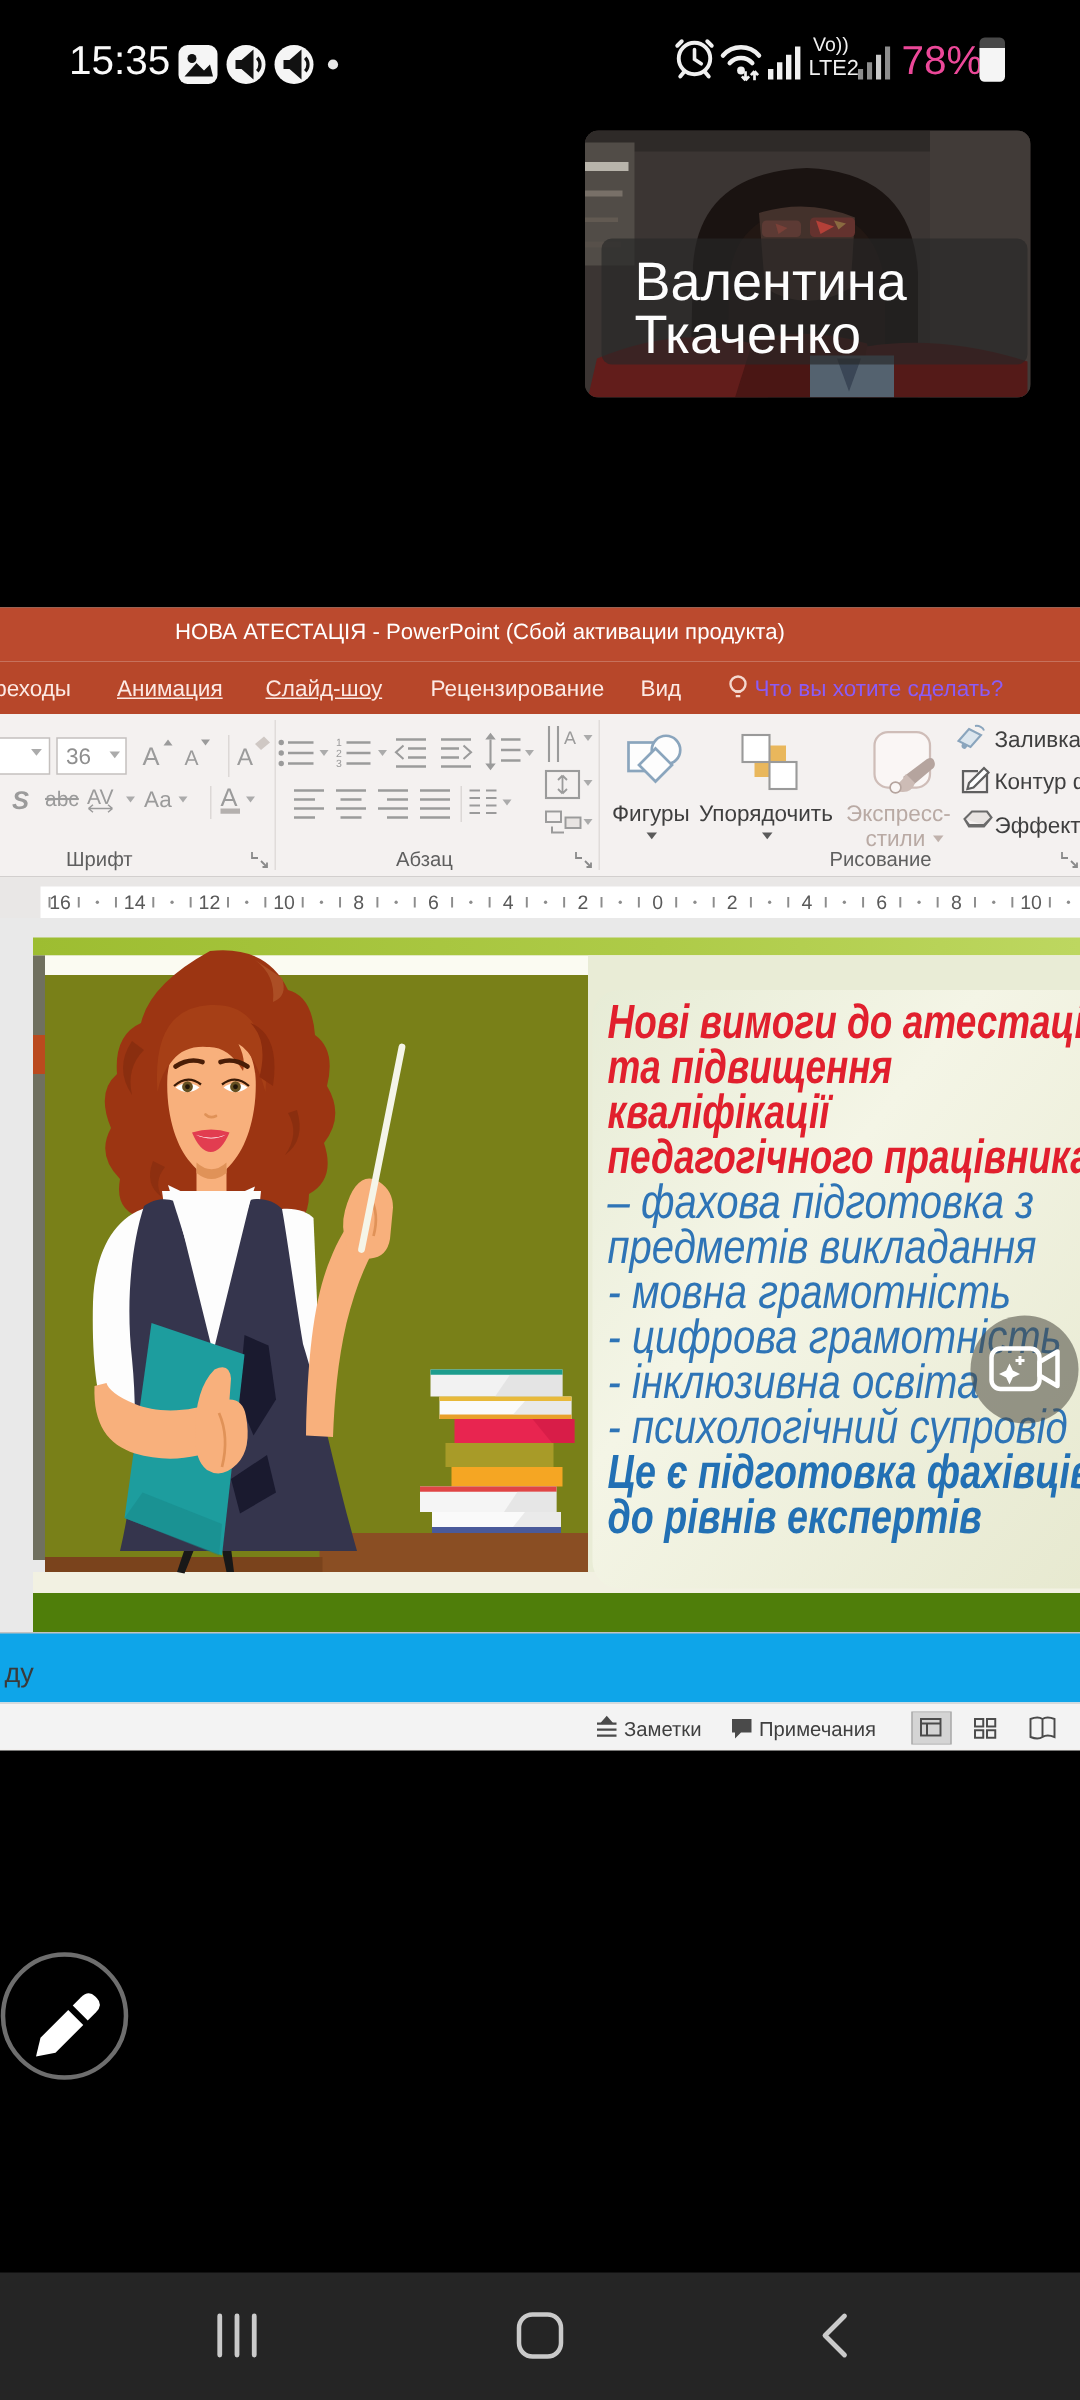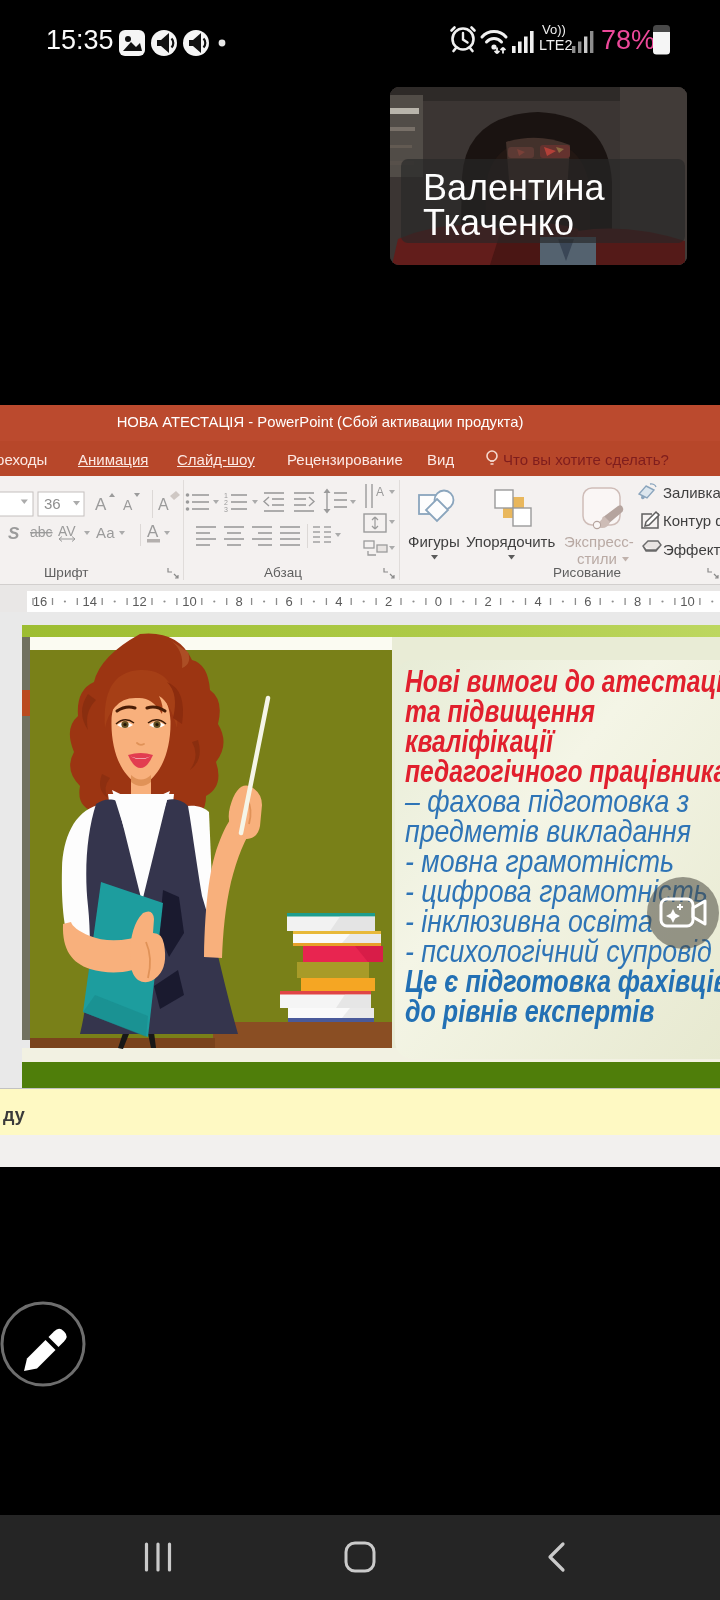--- a/index.html
+++ b/index.html
@@ -102,21 +102,21 @@
   <div class="abs" style="left:0;top:36px;width:720px;height:35px;font-size:15px;color:#fce9e4;">
     <span class="abs" style="left:-23px;top:10px;">Переходы</span>
     <span class="abs" style="left:78px;top:10px;text-decoration:underline;">Анимация</span>
     <span class="abs" style="left:177px;top:10px;text-decoration:underline;">Слайд-шоу</span>
     <span class="abs" style="left:287px;top:10px;">Рецензирование</span>
     <span class="abs" style="left:427px;top:10px;">Вид</span>
     <svg class="abs" style="left:484px;top:7px;" width="16" height="22" viewBox="0 0 16 22">
       <circle cx="8" cy="8" r="5" stroke="#f5d9cf" stroke-width="1.6" fill="none"></circle>
       <path d="M6 13 h4 M6.5 16 h3" stroke="#f5d9cf" stroke-width="1.5"></path>
     </svg>
-    <span class="abs" style="left:503px;top:10px;color:#7f1d1d;">Что вы хотите сделать?</span>
+    <span class="abs" style="left:503px;top:10px;color:#8b5cf6;">Что вы хотите сделать?</span>
   </div>
 
   <svg class="abs" style="left:0;top:71px;" width="720" height="109" viewBox="0 0 720 109">
     <rect x="0" y="0" width="720" height="109" fill="#f4f1f0"></rect>
     <line x1="0" y1="108.5" x2="720" y2="108.5" stroke="#d2cfce" stroke-width="1"></line>
 
     <line x1="183.5" y1="4" x2="183.5" y2="104" stroke="#e0dcda" stroke-width="1"></line>
     <line x1="399.5" y1="4" x2="399.5" y2="104" stroke="#e0dcda" stroke-width="1"></line>
 
     <rect x="-10" y="16" width="43" height="24" fill="#fff" stroke="#c4c0be"></rect>
@@ -466,22 +466,47 @@
   <div class="abs" style="left:647px;top:265px;width:72px;height:72px;border-radius:50%;background:rgba(74,72,64,0.55);">
     <svg width="72" height="72" viewBox="0 0 72 72">
       <rect x="14" y="22" width="32" height="27" rx="6" fill="none" stroke="#fff" stroke-width="3"></rect>
       <path d="M46 31 l12 -7 v23 l-12 -7 z" fill="none" stroke="#fff" stroke-width="3" stroke-linejoin="round"></path>
       <path d="M26 32 l2.2 4.6 l4.8 2.4 l-4.8 2.4 l-2.2 4.6 l-2.2 -4.6 l-4.8 -2.4 l4.8 -2.4 z" fill="#fff"></path>
       <path d="M33 27 v6 M30 30 h6" stroke="#fff" stroke-width="2"></path>
     </svg>
   </div>
   </div>
 
-  <div class="abs" style="left:0;top:683px;width:720px;height:47px;background:#fef9c3;border-top:1px solid #c2c2c2;font-weight:bold;">
+  <div class="abs" style="left:0;top:683px;width:720px;height:47px;background:#0ea5e9;border-top:1px solid #c2c2c2;">
     <div class="abs" style="left:3px;top:16px;font-size:18px;color:#3a3a3a;">ду</div>
+  </div>
+  <div class="abs" style="left:0;top:730px;width:720px;height:31px;background:#f3f3f3;border-top:1px solid #d8d8d8;">
+    <svg class="abs" style="left:396px;top:5px;" width="320" height="22" viewBox="0 0 320 22">
+      <g stroke="#4a4a4a" stroke-width="1.5" fill="none">
+        <path d="M2 8 h13 M2 12 h13 M2 16 h13"></path>
+        <path d="M5 8 l3.5 -4 l3.5 4" fill="#4a4a4a"></path>
+      </g>
+      <text x="20" y="16" font-size="13.5" fill="#3f3f3f" font-family="Liberation Sans">Заметки</text>
+      <path d="M92 5 h13 v9 h-7 l-4 4 v-4 h-2 z" fill="#4a4a4a"></path>
+      <text x="110" y="16" font-size="13.5" fill="#3f3f3f" font-family="Liberation Sans">Примечания</text>
+      <rect x="212" y="0" width="26" height="22" fill="#d4d4d4" stroke="#a8a8a8"></rect>
+      <g stroke="#4a4a4a" stroke-width="1.3" fill="none">
+        <rect x="218" y="5" width="13" height="11"></rect>
+            <path d="M218 8 h13 M222 8 v8"></path>
+      </g>
+      <g stroke="#4a4a4a" stroke-width="1.3" fill="none">
+        <rect x="254" y="5" width="5.5" height="5"></rect>
+            <rect x="262" y="5" width="5.5" height="5"></rect>
+        <rect x="254" y="12.5" width="5.5" height="5"></rect>
+            <rect x="262" y="12.5" width="5.5" height="5"></rect>
+      </g>
+      <g stroke="#4a4a4a" stroke-width="1.3" fill="none">
+        <path d="M291 5 q5 -2 8 0 q3 -2 8 0 v12 q-5 -2 -8 0 q-3 2 -8 0 z M299 5 v12"></path>
+      </g>
+    </svg>
   </div>
 </div>
 
 <div class="abs" id="fab" style="left:0;top:1300px;width:92px;height:92px;">
 <svg width="92" height="92" viewBox="0 0 92 92">
   <circle cx="43" cy="44" r="41" fill="none" stroke="#6e6e6e" stroke-width="3"></circle>
   <path d="M24 71 L27 58.5 L45.5 40 L55.5 50 L37 68.5 Z" fill="#fff"></path>
   <path d="M48.5 37 L54 31.5 Q59 26.5 63.5 31 L64.5 32 Q69 36.5 64 41.5 L58.5 47 Z" fill="#fff"></path>
 </svg>
 </div>

